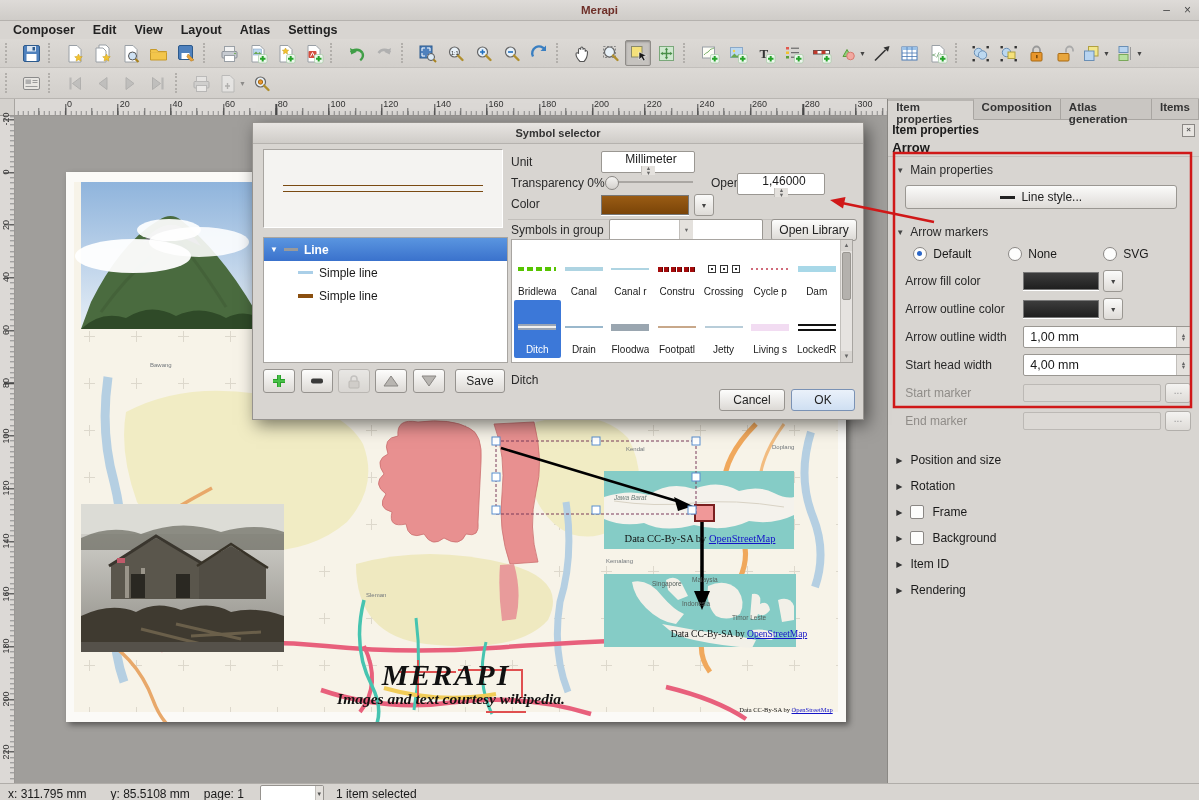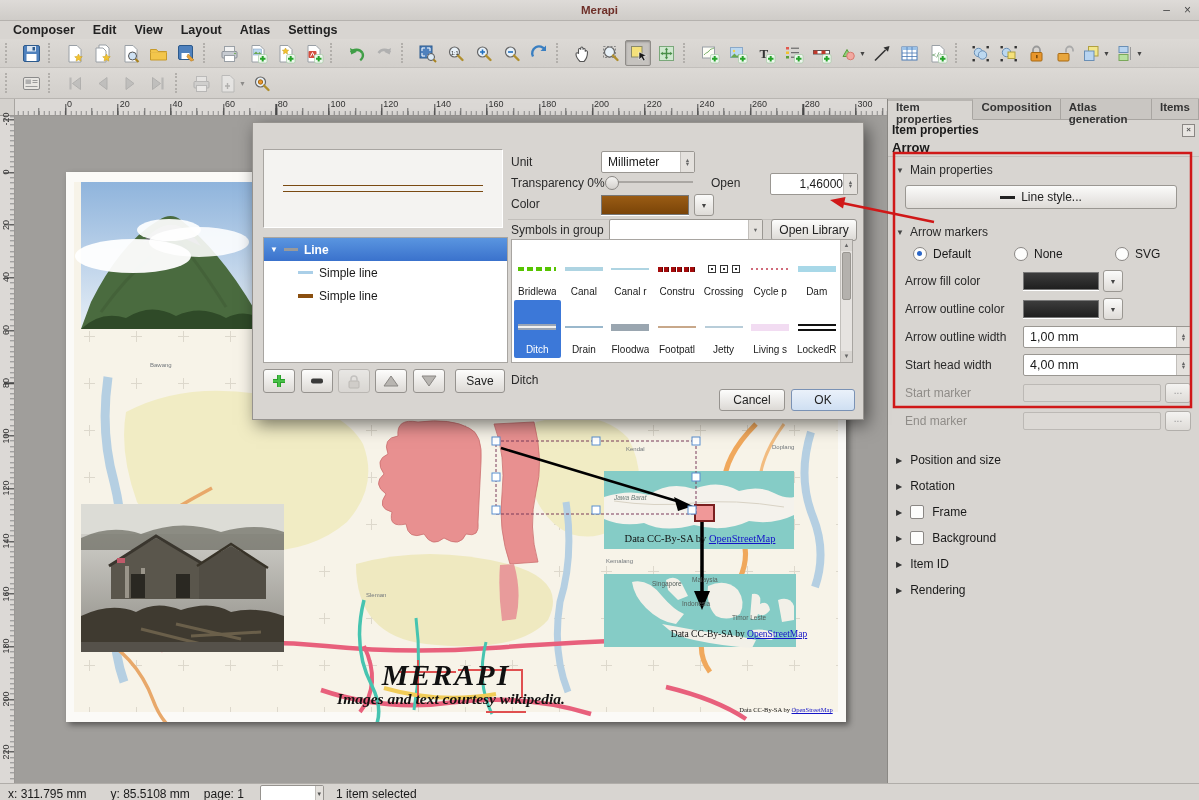--- a/index.html
+++ b/index.html
@@ -71,21 +71,21 @@
   .phead .grow{flex:1;}
   .pclose{width:11px;height:11px;border:1px solid #8a8784;background:#e8e5e1;font-size:8px;line-height:9px;
           text-align:center;color:#555;}
   .ptype{height:16px;padding:0 4px;font-weight:bold;font-size:13px;border-bottom:1px solid #c2bfbb;}
   .pbody{flex:1;position:relative;font-size:12px;}
   .sect-title{display:flex;align-items:center;gap:6px;padding:6px 0 4px 8px;color:#2a2a2a;}
   .sect-title .tri{font-size:8px;color:#444;}
   .linestyle-btn{margin:4px 8px 10px 17px;width:270px;height:22px;display:flex;align-items:center;justify-content:center;
         gap:6px;background:linear-gradient(#fbfbfa,#dedbd7);border:1px solid #9a9792;border-radius:3px;font-size:12px;color:#222;}
   .linestyle-btn .chip{width:15px;height:3px;background:#222;}
-  .radio-row{display:flex;padding:4px 0 6px 25px;gap:17px;}
+  .radio-row{display:flex;padding:4px 0 6px 25px;gap:5px;}
   .radio-opt{display:flex;align-items:center;gap:6px;width:90px;}
   .radio{width:12px;height:12px;border-radius:50%;border:1px solid #8a8784;background:#fdfdfc;position:relative;}
   .radio.on::after{content:"";position:absolute;left:3px;top:3px;width:5px;height:5px;border-radius:50%;background:#2a66c8;}
   .prow{display:flex;align-items:center;padding:3px 8px 3px 17px;height:22px;}
   .plabel{width:118px;font-size:12px;color:#2a2a2a;flex:none;}
   .plabel.dim{color:#8f8c88;}
   .colorwell{width:74px;height:16px;background:linear-gradient(#3c3c3c,#1f1f1f);border:1px solid #777;
              box-shadow:0 1px 0 #fff;}
   .ddbtn{width:18px;height:20px;margin-left:4px;background:linear-gradient(#fbfbfa,#dedbd7);
          border:1px solid #9a9792;border-radius:3px;font-size:7px;color:#444;display:flex;align-items:center;justify-content:center;}
@@ -102,21 +102,21 @@
   
   .dialog{position:absolute;left:252px;top:122px;width:610px;height:296px;background:#d8d5d1;
           border:1px solid #96938f;box-shadow:4px 5px 16px rgba(0,0,0,.5);z-index:40;}
   .dtitle{height:20px;background:linear-gradient(#e8e5e2,#cfccc8);border-bottom:1px solid #b5b2ae;
           text-align:center;font-weight:bold;font-size:11px;line-height:20px;color:#333;}
   .dlabel{position:absolute;font-size:12px;color:#2a2a2a;}
   .preview{position:absolute;left:10px;top:26px;width:238px;height:77px;background:#f4f3f1;
            border:1px solid #a8a5a1;border-bottom-color:#fff;border-right-color:#fff;
            display:flex;align-items:center;justify-content:center;}
   .dline{width:200px;height:5px;border-top:1.5px solid #7a4a12;border-bottom:1.5px solid #7a4a12;}
-  .combo{position:absolute;background:#fff;border:1px solid #9a9792;border-radius:2px;display:flex;align-items:center;}
+  .combo{position:absolute;background:#fff;border:1px solid #9a9792;border-radius:2px;display:flex;align-items:center;flex-direction:column;}
   .combo .val{flex:1;padding-left:6px;font-size:12px;}
   .slider{position:absolute;height:14px;}
   .slider::before{content:"";position:absolute;left:0;right:0;top:6px;height:2px;background:#aaa7a3;}
   .slider .knob{position:absolute;left:0;top:1px;width:12px;height:12px;border-radius:50%;
                 background:linear-gradient(#f4f3f1,#d4d1cd);border:1px solid #8a8784;}
   .swatch-brown{position:absolute;width:86px;height:18px;background:linear-gradient(#9a5c14,#7a4408);
                 border:1px solid #777;box-shadow:0 1px 0 #fff;}
   .dhr{position:absolute;left:255px;width:345px;border-top:1px solid #c2bfbb;}
   .btn{background:linear-gradient(#fdfdfc,#dcd9d5);border:1px solid #96938f;border-radius:3px;
        font-size:12px;color:#222;display:flex;align-items:center;justify-content:center;}
@@ -807,36 +807,37 @@
   <span style="margin-left:24px;">y: 85.5108 mm</span>
   <span style="margin-left:14px;">page: 1</span>
   <div class="sb-combo">
     <span class="val">91.0%</span>
     <span class="dd">▼</span>
   </div>
   <span style="margin-left:12px;">1 item selected</span>
 </div>
 
 <div class="dialog">
+  <div class="dtitle">Symbol selector</div>
   <div class="preview">
       <div class="dline"></div>
     </div>
 
   <span class="dlabel" style="left:258px;top:32px;">Unit</span>
   <div class="combo" style="left:348px;top:28px;width:92px;height:20px;">
     <span class="val">Millimeter</span>
     <span class="spincol">▲<br>▼</span>
   </div>
 
   <span class="dlabel" style="left:258px;top:53px;">Transparency 0%</span>
   <div class="slider" style="left:352px;top:52px;width:88px;">
       <div class="knob"></div>
     </div>
   <span class="dlabel" style="left:458px;top:53px;">Open</span>
-  <div class="combo" style="left:517px;top:50px;width:86px;height:20px;text-align:right;">
+  <div class="combo" style="left:484px;top:50px;width:86px;height:20px;text-align:right;">
     <span class="val">1,46000</span>
     <span class="spincol">▲<br>▼</span>
   </div>
 
   <span class="dlabel" style="left:258px;top:74px;">Color</span>
   <div class="swatch-brown" style="left:348px;top:72px;"></div>
   <div class="ddbtn" style="position:absolute;left:437px;top:71px;">▼</div>
 
   <div class="dhr" style="top:96px;"></div>
 

